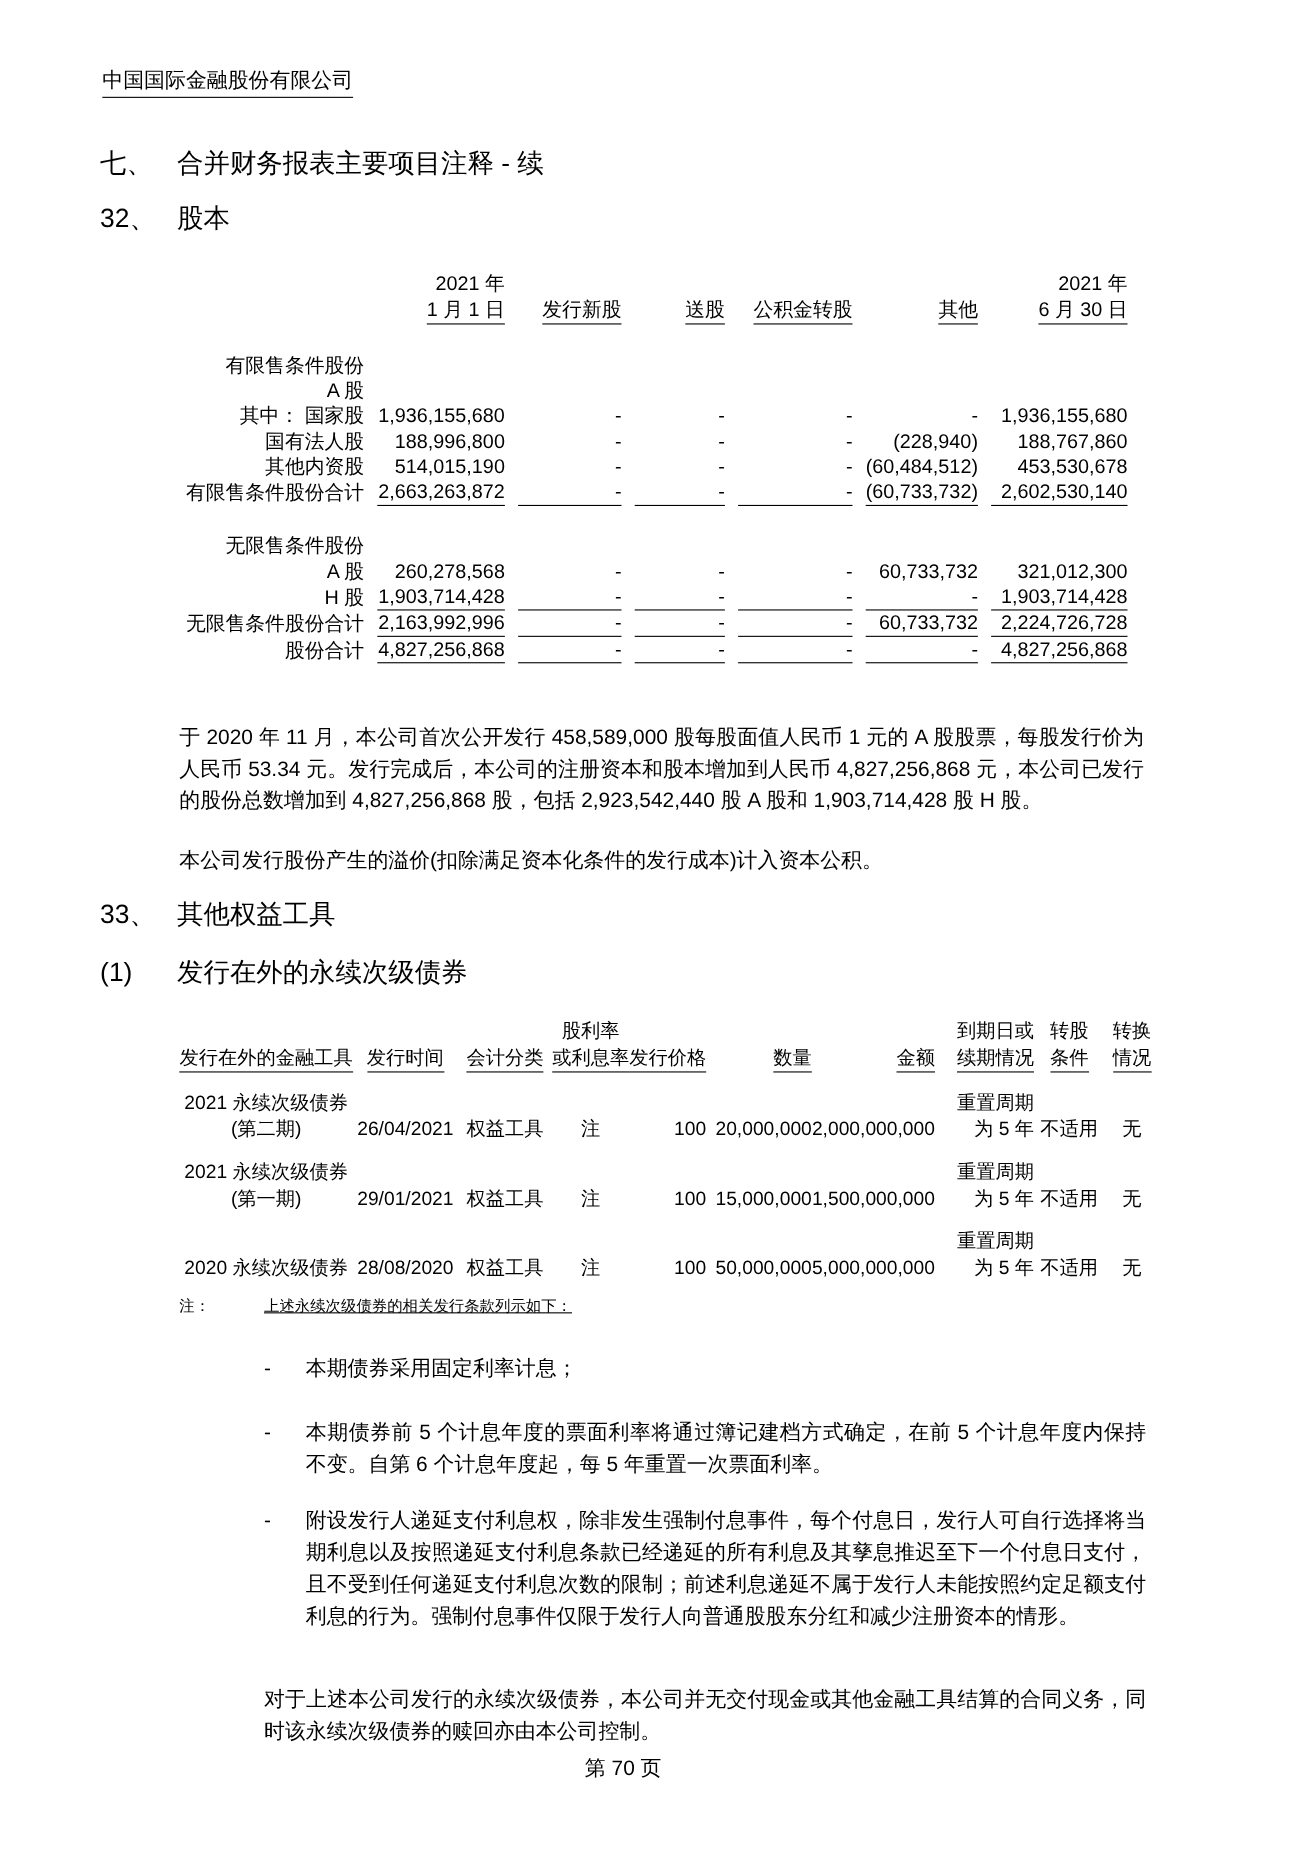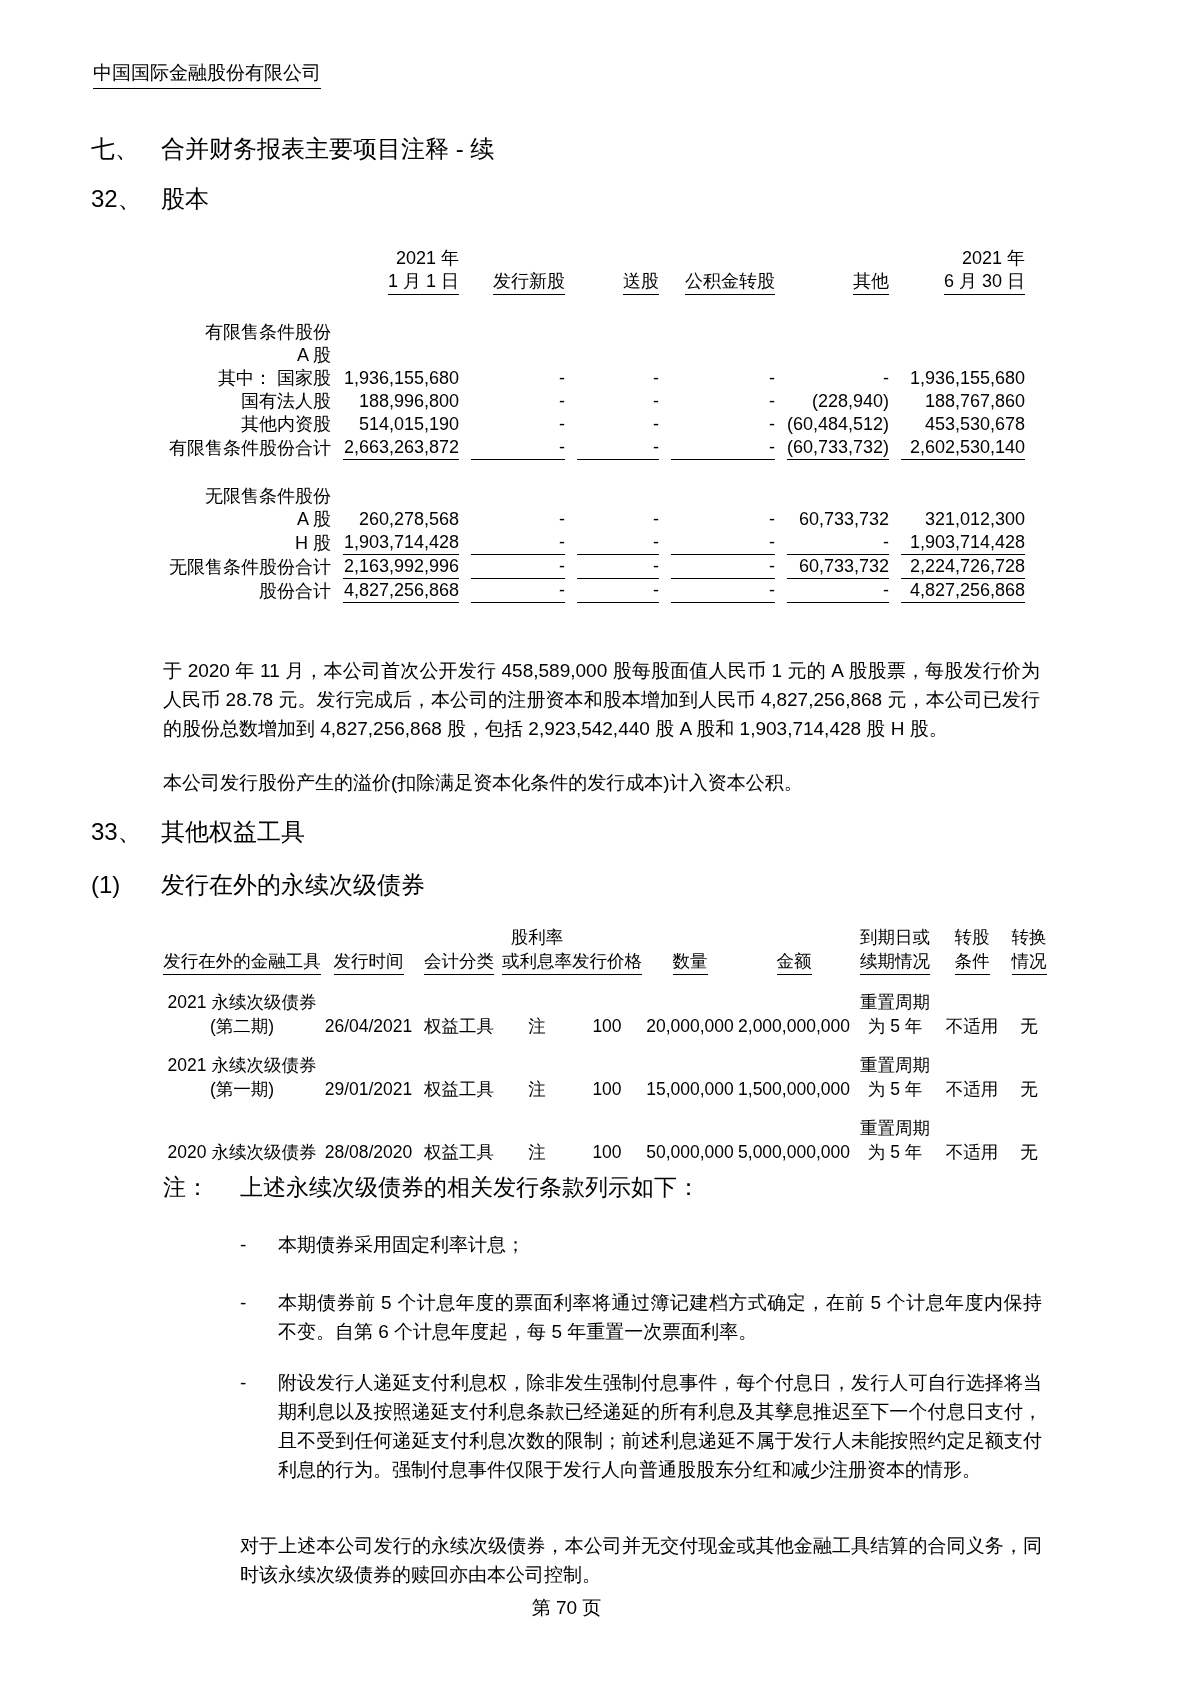--- a/index.html
+++ b/index.html
@@ -38,26 +38,26 @@
   .para { font-size:19px; line-height:29px; text-align:justify; }
   .p32 { left:163px; width:877px; }
 
   
   table.t2 {
     left:163px; top:925px; position:absolute;
     border-collapse:collapse; font-size:17.5px; line-height:24px; table-layout:fixed;
   }
   table.t2 th, table.t2 td { padding:0; font-weight:normal; vertical-align:bottom; white-space:nowrap; }
   table.t2 .a-l { text-align:center; }
-  table.t2 .a-r { text-align:center;margin-top:15px; }
+  table.t2 .a-r { text-align:right;margin-top:15px; }
   table.t2 .a-c { text-align:center; }
   table.t2 tr.bond td { padding-top:15px; }
 
   
-  .note-line { left:163px; width:880px; font-size:23px; line-height:29px; }
+  .note-line { left:163px; width:880px; font-size:14px; line-height:29px;text-decoration:underline; }
   .note-tag { display:inline-block; width:77px; }
   .bullet { left:240px; width:802px; font-size:19px; line-height:29px; }
   .dash { position:absolute; left:0; top:0; }
   .btext { margin-left:38px; text-align:justify; }
   .closing { left:240px; width:802px; }
 
   .footer { left:93px; top:1595px; width:947px; text-align:center; font-size:19px; }
 </style>
 </head>
 <body>
@@ -205,21 +205,21 @@
       <td class="num">4,827,256,868</td>
       <td class="num">-</td>
       <td class="num">-</td>
       <td class="num">-</td>
       <td class="num">-</td>
       <td class="num">4,827,256,868</td>
     </tr>
   </tbody>
     </table>
 
-  <div class="abs para p32" style="top:656px;">于 2020 年 11 月，本公司首次公开发行 458,589,000 股每股面值人民币 1 元的 A 股股票，每股发行价为人民币 28.78 元。发行完成后，本公司的注册资本和股本增加到人民币 4,827,256,868 元，本公司已发行的股份总数增加到 4,827,256,868 股，包括 2,923,542,440 股 A 股和 1,903,714,428 股 H 股。</div>
+  <div class="abs para p32" style="top:656px;">于 2020 年 11 月，本公司首次公开发行 458,589,000 股每股面值人民币 1 元的 A 股股票，每股发行价为人民币 53.34 元。发行完成后，本公司的注册资本和股本增加到人民币 4,827,256,868 元，本公司已发行的股份总数增加到 4,827,256,868 股，包括 2,923,542,440 股 A 股和 1,903,714,428 股 H 股。</div>
   <div class="abs para p32" style="top:768px;">本公司发行股份产生的溢价(扣除满足资本化条件的发行成本)计入资本公积。</div>
 
   <div class="abs heading" style="top:820px;">
     <span class="h-num">33、</span><span>其他权益工具</span>
   </div>
 
   <div class="abs heading" style="top:873px;">
     <span class="h-num">(1)</span><span>发行在外的永续次级债券</span>
   </div>
 

